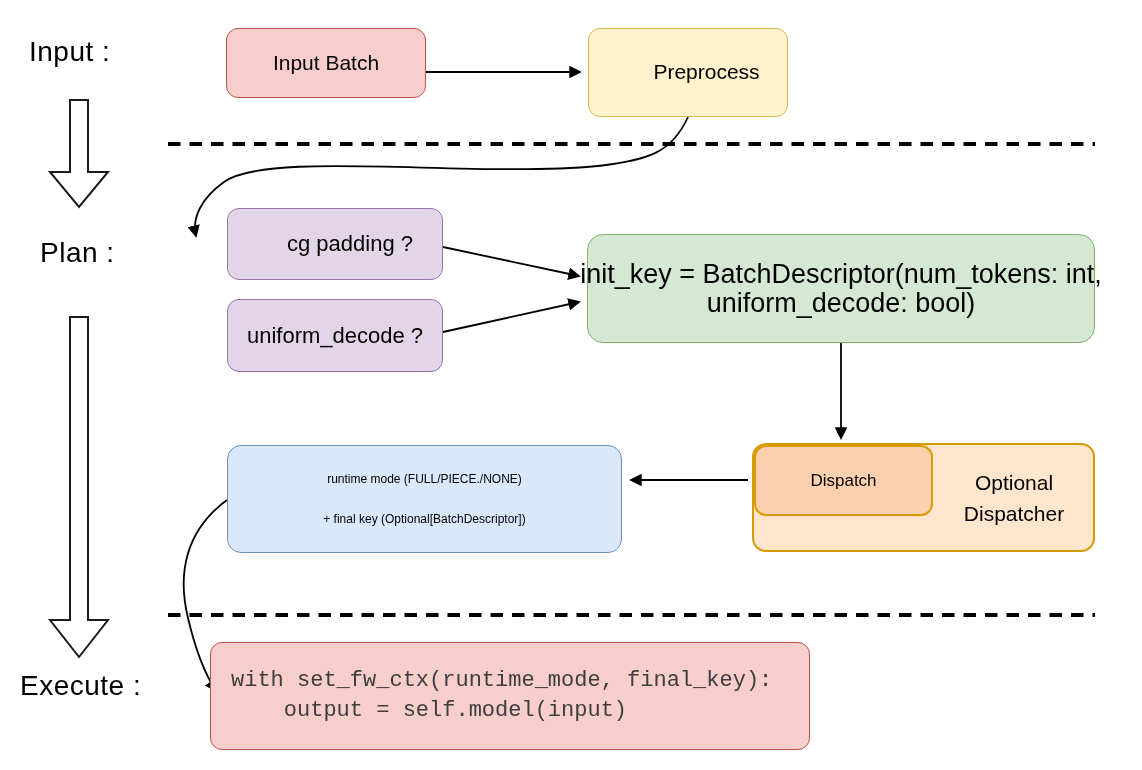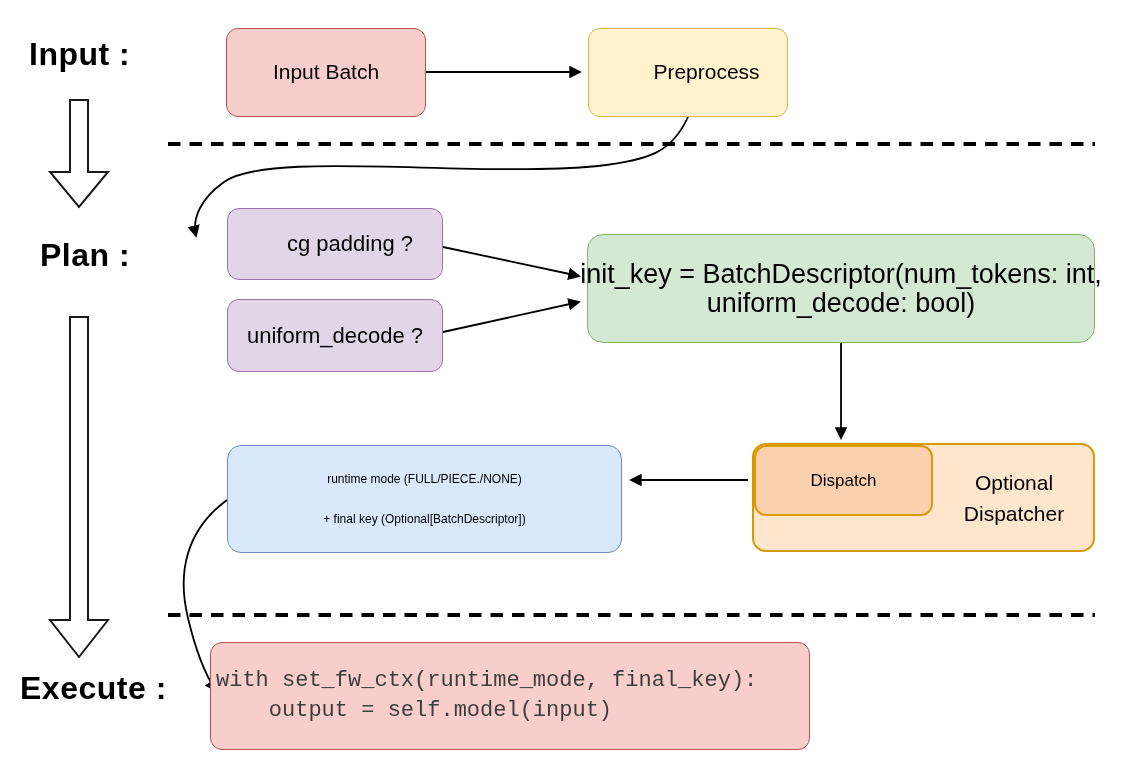--- a/index.html
+++ b/index.html
@@ -2,51 +2,51 @@
 <html><head>
 <meta charset="utf-8">
 <style>
   html,body{margin:0;padding:0;background:#ffffff;}
   .canvas{
     position:relative;width:1142px;height:770px;background:#ffffff;
     font-family:"Liberation Sans", sans-serif;color:#000;overflow:hidden;
   }
   .layer{position:absolute;left:0;top:0;width:1142px;height:770px;}
   .stage-label{
-    position:absolute;font-weight:bold;font-size:32px;color:#000;
+    position:absolute;font-weight:normal;font-size:28px;color:#000;
     white-space:nowrap;letter-spacing:0.5px;
   }
   .box{
     position:absolute;display:flex;flex-direction:column;align-items:center;
     justify-content:center;text-align:center;border-radius:12px;
     box-sizing:border-box;line-height:1.25;
   }
   .box span{white-space:pre;}
   .red    {background:#f8cecc;border:1.6px solid #b85450;}
   .yellow {background:#fff2cc;border:1.6px solid #d6b656;padding-left:37px;}
   .purple {background:#e1d5e7;border:1.6px solid #9673a6;}
   .green  {background:#d5e8d4;border:1.6px solid #82b366;border-radius:16px;}
   .blue   {background:#dae8fc;border:1.6px solid #6c8ebf;border-radius:14px;}
   .orange-outer{background:#ffe6cc;border:2px solid #d79b00;border-radius:14px;}
   .orange-inner{background:#fbd0ae;border:2px solid #d79b00;border-radius:12px;}
 
-  #box-input-batch   {left:226px;top:28px;width:200px;height:89px;font-size:21px;}
+  #box-input-batch   {left:226px;top:28px;width:200px;height:70px;font-size:21px;}
   #box-preprocess    {left:588px;top:28px;width:200px;height:89px;font-size:21px;}
   #box-cg-padding    {left:227px;top:208px;width:216px;height:72px;font-size:22px;padding-left:30px;}
   #box-uniform-decode{left:227px;top:299px;width:216px;height:73px;font-size:22px;}
   #box-init-key      {left:587px;top:226px;width:508px;height:109px;font-size:27px;line-height:29px;margin-top:8px;}
   #box-cudagraph     {left:752px;top:443px;width:343px;height:109px;}
   #box-dispatch      {left:754px;top:445px;width:179px;height:71px;font-size:17px;}
   #label-cudagraph   {left:933px;top:443px;width:162px;height:109px;position:absolute;
                       display:flex;flex-direction:column;align-items:center;justify-content:center;
                       font-size:21px;line-height:31px;}
   #box-runtime-mode  {left:227px;top:445px;width:395px;height:108px;font-size:12px;line-height:28px;gap:12px;}
   #box-execute-code  {left:210px;top:642px;width:600px;height:108px;
                       font-family:"Liberation Mono", monospace;font-size:22px;line-height:30px;
-                      color:#3d3d3d;align-items:flex-start;padding-left:5px;justify-content:center;}
+                      color:#3d3d3d;align-items:flex-start;padding-left:20px;justify-content:center;}
   #lbl-input  {left:29px;top:36px;}
   #lbl-plan   {left:40px;top:237px;}
   #lbl-execute{left:20px;top:670px;}
 </style>
 </head>
 <body>
 
 <div class="canvas">
 
   <svg class="layer" width="1142" height="770" viewBox="0 0 1142 770">

